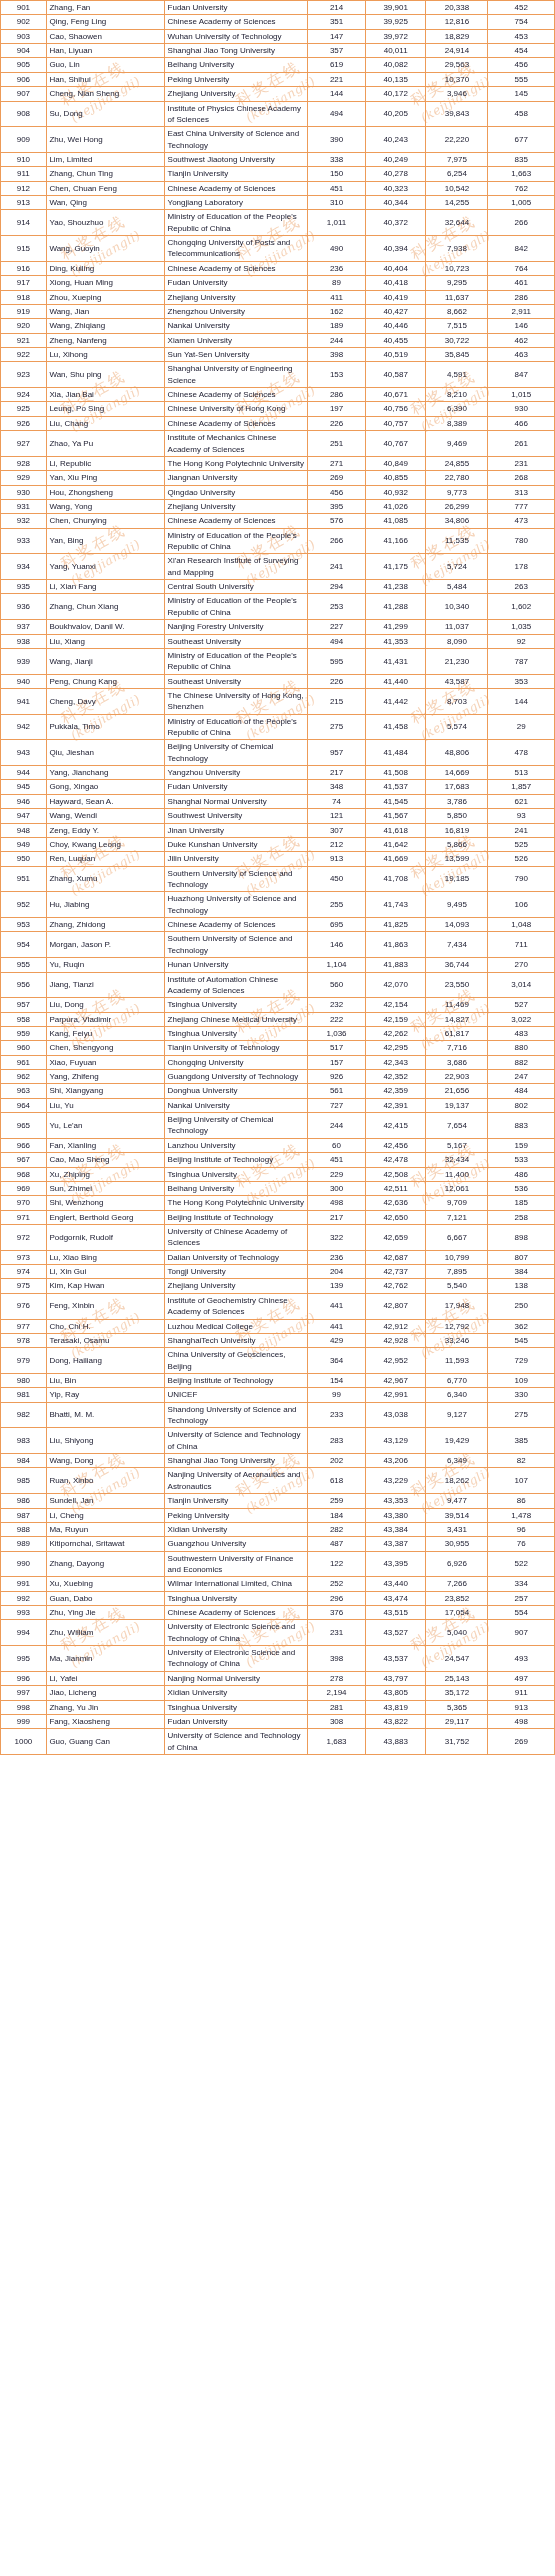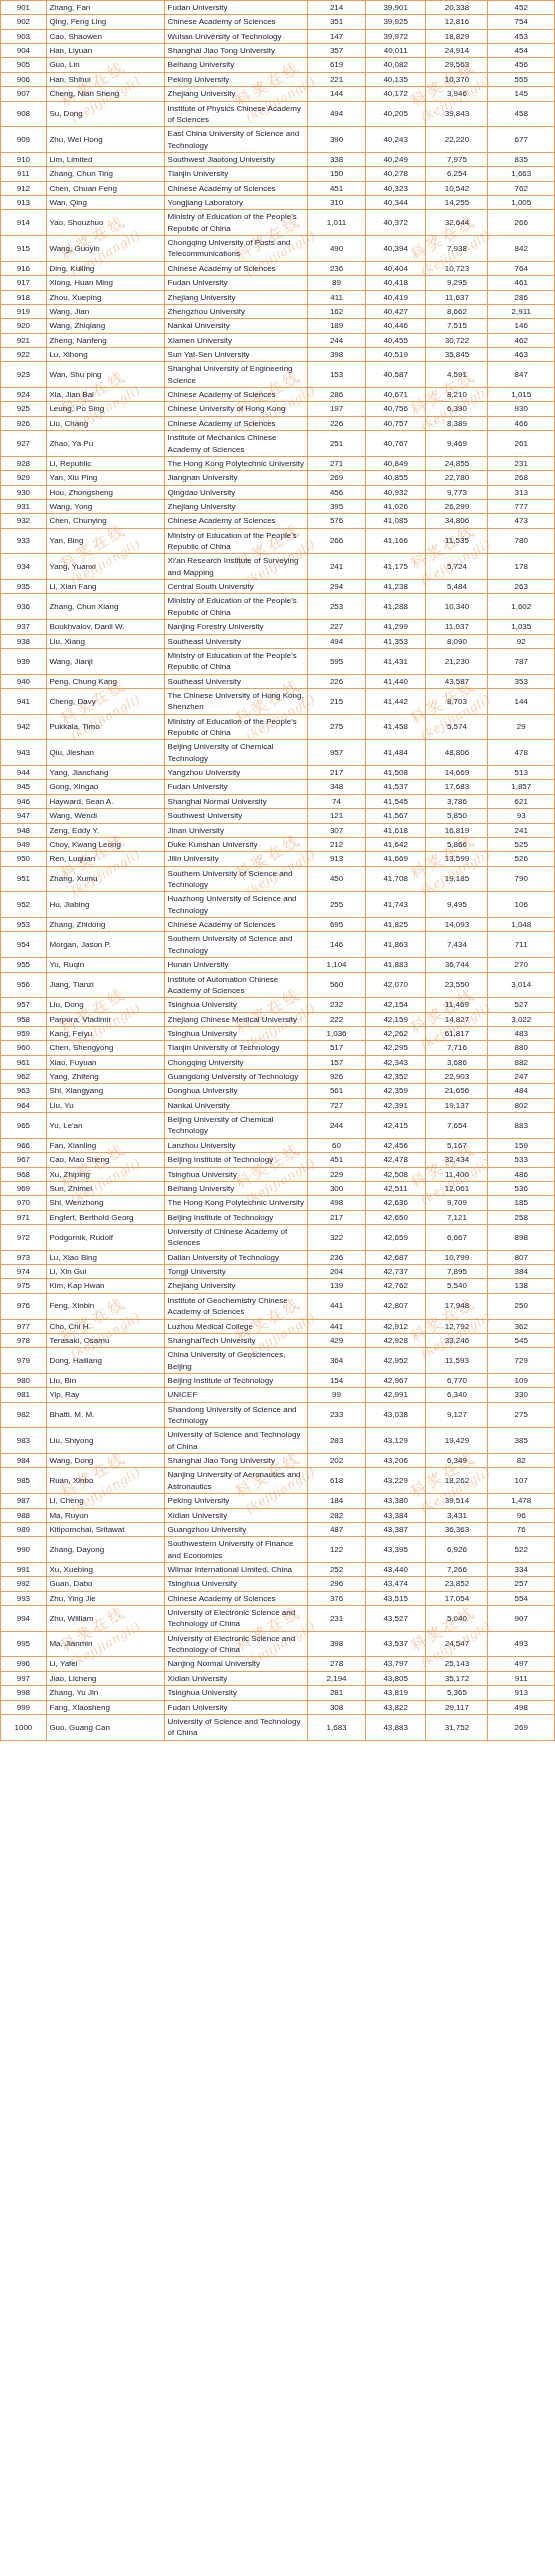--- a/index.html
+++ b/index.html
@@ -881,20 +881,29 @@
         <tr>
           <td class="rank">985</td>
           <td class="name">Ruan, Xinbo</td>
           <td class="inst">Nanjing University of Aeronautics and Astronautics</td>
           <td class="num">618</td>
           <td class="num">43,229</td>
           <td class="num">18,262</td>
           <td class="num">107</td>
         </tr>
         <tr>
+          <td class="rank">986</td>
+          <td class="name">Sundell, Jan</td>
+          <td class="inst">Tianjin University</td>
+          <td class="num">259</td>
+          <td class="num">43,353</td>
+          <td class="num">9,477</td>
+          <td class="num">86</td>
+        </tr>
+        <tr>
           <td class="rank">987</td>
           <td class="name">Li, Cheng</td>
           <td class="inst">Peking University</td>
           <td class="num">184</td>
           <td class="num">43,380</td>
           <td class="num">39,514</td>
           <td class="num">1,478</td>
         </tr>
         <tr>
           <td class="rank">988</td>
@@ -904,21 +913,21 @@
           <td class="num">43,384</td>
           <td class="num">3,431</td>
           <td class="num">96</td>
         </tr>
         <tr>
           <td class="rank">989</td>
           <td class="name">Kitipornchai, Sritawat</td>
           <td class="inst">Guangzhou University</td>
           <td class="num">487</td>
           <td class="num">43,387</td>
-          <td class="num">36,363</td>
+          <td class="num">30,955</td>
           <td class="num">76</td>
         </tr>
         <tr>
           <td class="rank">990</td>
           <td class="name">Zhang, Dayong</td>
           <td class="inst">Southwestern University of Finance and Economics</td>
           <td class="num">122</td>
           <td class="num">43,395</td>
           <td class="num">6,926</td>
           <td class="num">522</td>

